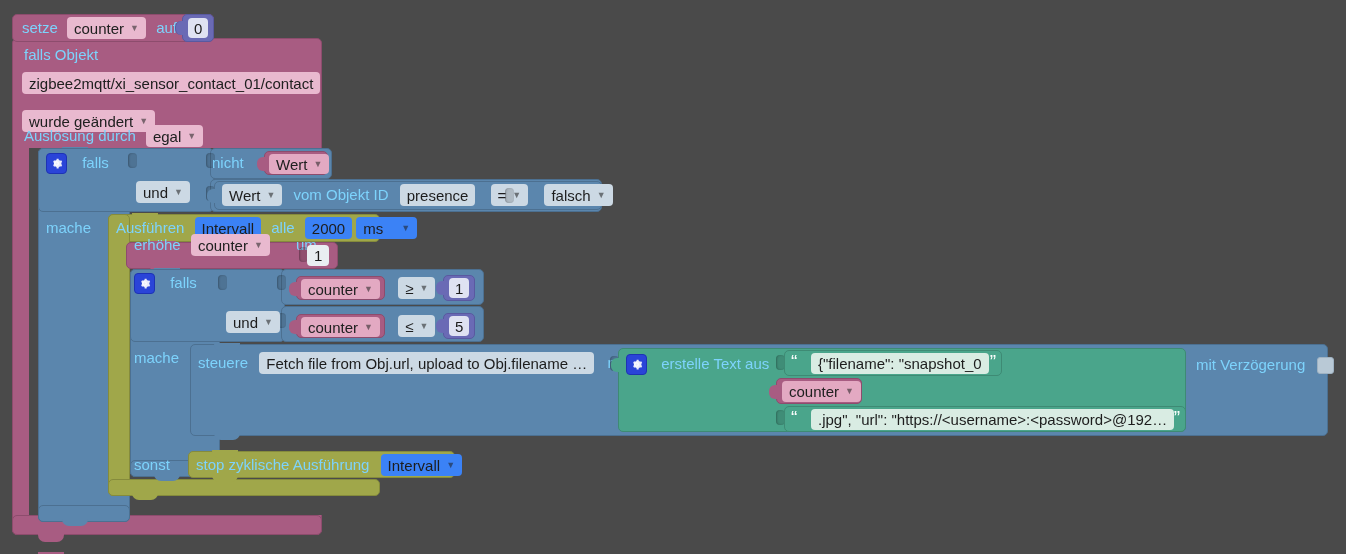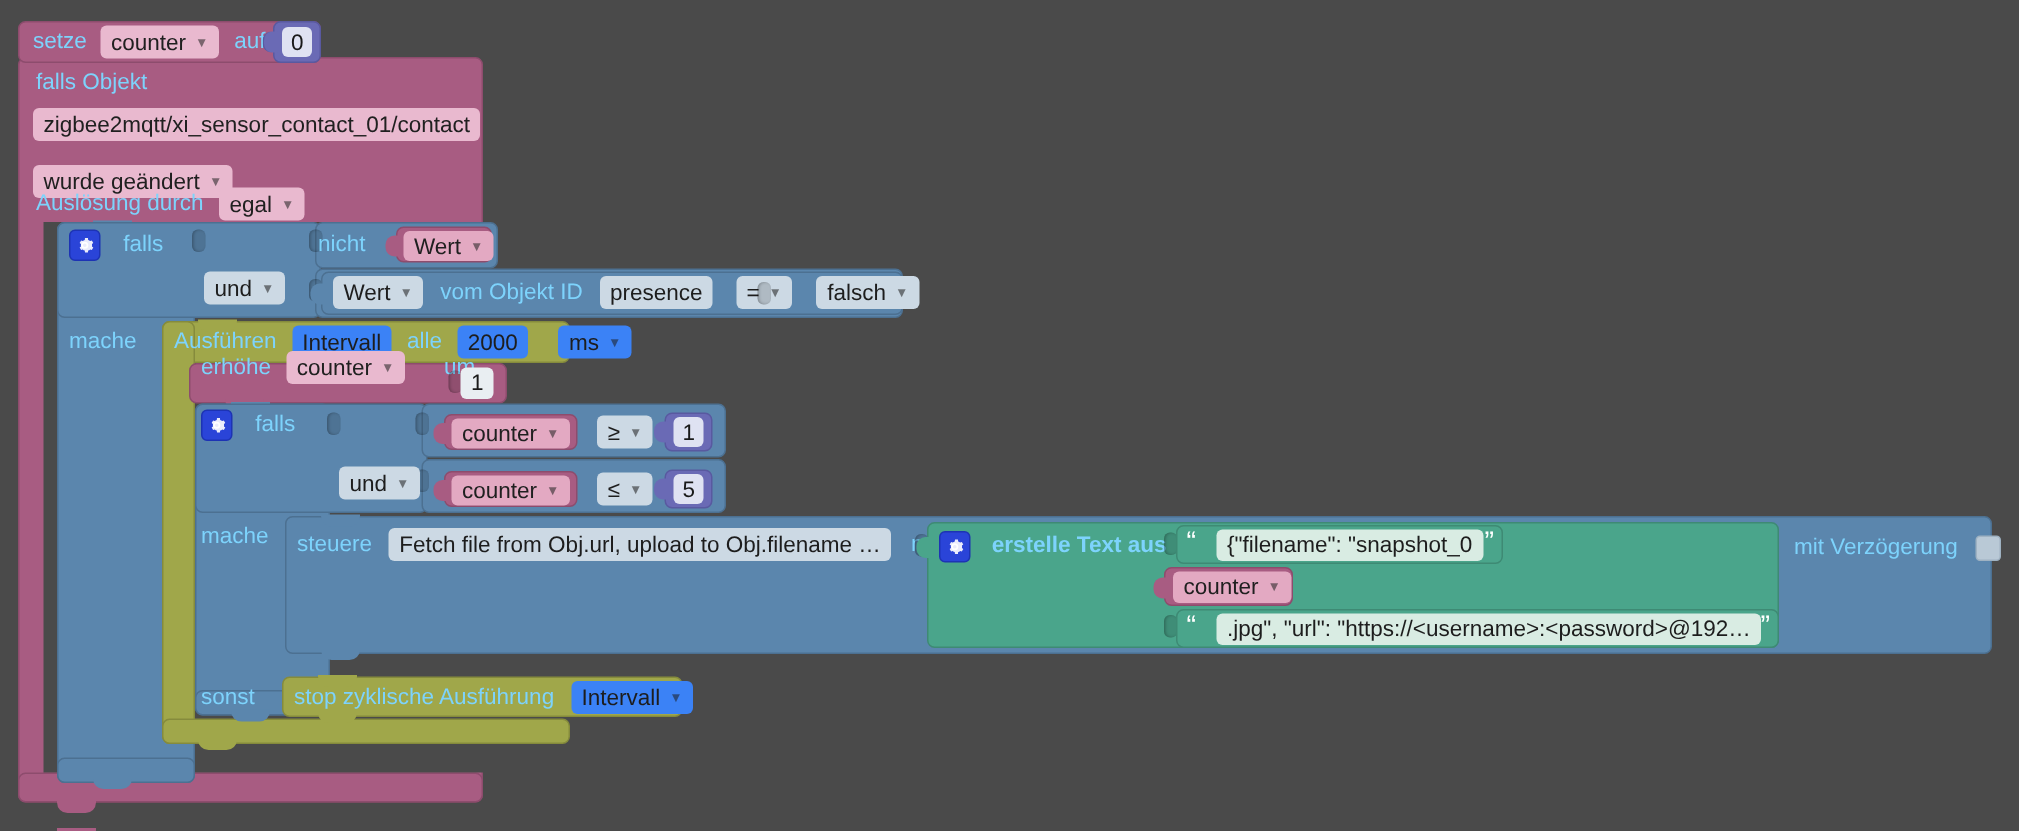--- a/index.html
+++ b/index.html
@@ -255,21 +255,21 @@
 <div class="blk c-olive" style="left:108px; top:214px; width:22px; height:282px;"></div>
 <div class="blk c-olive" style="left:108px; top:479px; width:272px; height:17px;"></div>
 <div class="notch-top c-olive" style="left:132px; top:213px; background:#a0a74a; border:none;"></div>
 <div class="notch-bottom" style="left:132px; top:492px; background:#a0a74a;"></div>
 
 <div class="row" style="left:116px; top:217px;">
   <span class="lbl">Ausführen</span>
   <span class="fld fld-olive" style="margin-left:6px;">Intervall</span>
   <span class="lbl" style="margin-left:6px;">alle</span>
   <span class="fld fld-olive" style="margin-left:6px;">2000</span>
-  <span class="fld fld-olive" style="margin-left:16px;">
+  <span class="fld fld-olive" style="margin-left:0;gap:12px;">
     <span>ms</span>
     <span class="caret">▼</span>
   </span>
 </div>
 
 <div class="blk c-var" style="left:126px; top:242px; width:212px; height:27px;"></div>
 <div class="notch-top c-var" style="left:150px; top:241px; background:#a85c82; border:none;"></div>
 <div class="notch-bottom" style="left:150px; top:265px; background:#a85c82;"></div>
 <div class="row" style="left:134px; top:234px;">
   <span class="lbl">erhöhe</span>
@@ -371,21 +371,21 @@
 <div class="socket" style="left:610px; top:356px;"></div>
 
 <div class="row" style="left:1196px; top:354px;">
   <span class="lbl">mit Verzögerung</span>
   <span class="checkbox" style="margin-left:8px;"></span>
 </div>
 
 <div class="blk c-teal" style="left:618px; top:348px; width:568px; height:84px;">
   <span class="plug" style="background:#4aa58b; top:9px;"></span>
 </div>
-<div class="row" style="left:626px; top:353px;font-weight:bold;">
+<div class="row" style="left:626px; top:353px;">
   <span class="gear">
     <svg width="13" height="13" viewBox="0 0 16 16" aria-hidden="true">
       <path fill="#ffffff" d="M8 5.1a2.9 2.9 0 1 0 0 5.8 2.9 2.9 0 0 0 0-5.8zm0 4.4a1.5 1.5 0 1 1 0-3 1.5 1.5 0 0 1 0 3z"></path>
       <path fill="#ffffff" d="M14 8a6.2 6.2 0 0 0-.1-1l1.1-.9-1.2-2-1.3.5a6 6 0 0 0-1.7-1L10.6 2H8.2l-.2 1.6a6 6 0 0 0-1.7 1l-1.3-.5-1.2 2 1.1.9a6.2 6.2 0 0 0 0 2l-1.1.9 1.2 2 1.3-.5a6 6 0 0 0 1.7 1l.2 1.6h2.4l.2-1.6a6 6 0 0 0 1.7-1l1.3.5 1.2-2-1.1-.9c.06-.33.1-.66.1-1z" opacity=".9"></path>
     </svg>
   </span>
   <span class="lbl" style="margin-left:10px;">erstelle Text aus</span>
 </div>
 <div class="socket" style="left:776px; top:355px;"></div>
 <div class="socket" style="left:776px; top:383px;"></div>

